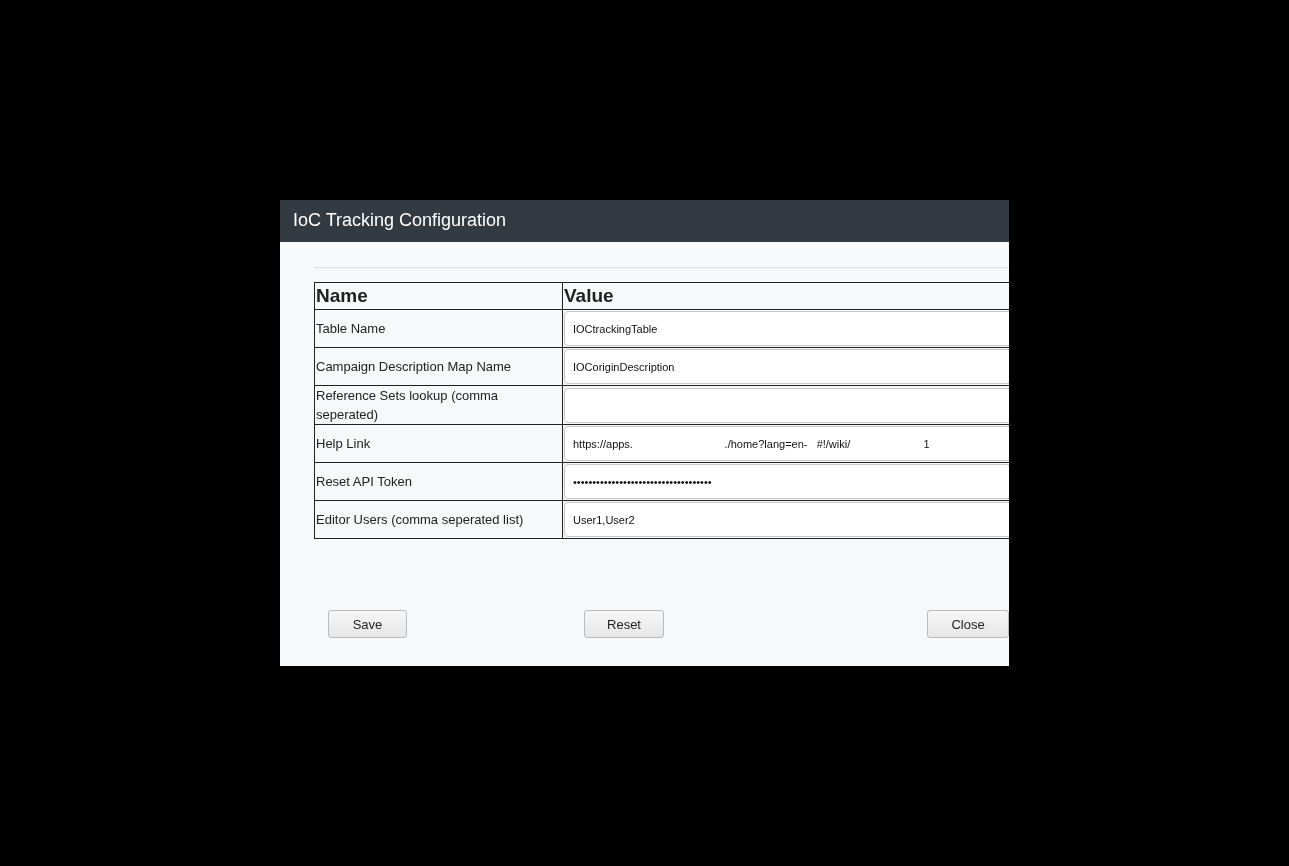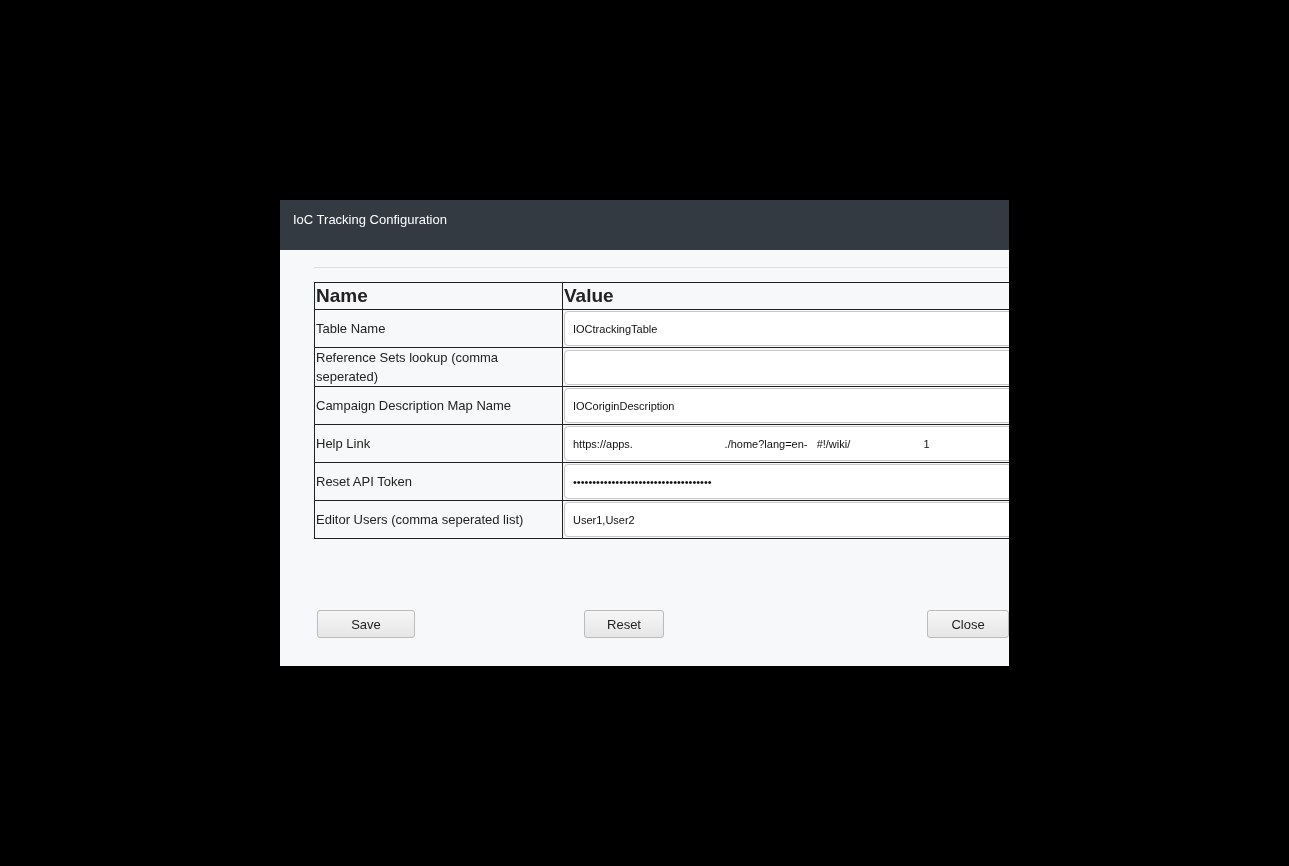--- a/index.html
+++ b/index.html
@@ -1,19 +1,19 @@
 <!DOCTYPE html>
 <html><head>
 <meta charset="utf-8">
 <style>
   html, body { margin:0; padding:0; }
   body { width:1289px; height:866px; background:#000; position:relative; overflow:hidden;
          font-family:"Liberation Sans", sans-serif; }
   .dialog { position:absolute; left:280px; top:200px; width:729px; height:466px; background:#f7f8f9; overflow:hidden; }
-  .titlebar { height:50px; background:#343a42; color:#fff; font-size:13px; line-height:40px; padding-left:13px; }
+  .titlebar { height:42px; background:#343a42; color:#fff; font-size:18px; line-height:40px; padding-left:13px; }
   .sep { position:absolute; left:34px; top:67px; width:700px; height:1px; background:#dcdfe2; }
   table { position:absolute; left:34px; top:82px; border-collapse:collapse; width:720px; font-size:13px; color:#222; }
   th { border:1px solid #222; text-align:left; font-weight:bold; padding:2px 1px; height:17px; font-size:19px; }
   td { border:1px solid #222; padding:0 1px; vertical-align:middle; }
   td.name { width:245px; line-height:19px;margin-top:26px; }
   td.val { padding:1px 1px; }
   .inp { box-sizing:border-box; height:35px; width:460px; border:1px solid #c8c8c8; border-radius:4px; background:#fff;
          padding:0 8px; font-size:11px; font-family:"Liberation Sans", sans-serif; color:#111; outline:none; }
   .btn { position:absolute; top:410px; height:28px; box-sizing:border-box; border:1px solid #bbb; border-radius:3px;
          background:linear-gradient(#f6f6f6,#e6e6e6); font-size:13px; color:#222; font-family:"Liberation Sans", sans-serif; cursor:pointer; }
@@ -28,37 +28,37 @@
     <tbody>
         <tr>
       <th style="width:245px">Name</th>
       <th>Value</th>
     </tr>
     <tr>
       <td class="name" style="height:35px">Table Name</td>
       <td class="val"><input class="inp" value="IOCtrackingTable" style=""></td>
     </tr>
     <tr>
+      <td class="name" style="height:35px">Campaign Description Map Name</td>
+      <td class="val"><input class="inp" value="IOCoriginDescription" style=""></td>
+    </tr>
+    <tr>
       <td class="name" style="height:35px">Reference Sets lookup (comma seperated)</td>
       <td class="val"><input class="inp" value="" style=""></td>
-    </tr>
-    <tr>
-      <td class="name" style="height:35px">Campaign Description Map Name</td>
-      <td class="val"><input class="inp" value="IOCoriginDescription" style=""></td>
     </tr>
     <tr>
       <td class="name" style="height:35px">Help Link</td>
       <td class="val"><input class="inp" value="https://apps.                              ./home?lang=en-   #!/wiki/                        1" style=""></td>
     </tr>
     <tr>
       <td class="name" style="height:35px">Reset API Token</td>
       <td class="val"><input class="inp" value="••••••••••••••••••••••••••••••••••••" style=""></td>
     </tr>
     <tr>
       <td class="name" style="height:35px">Editor Users (comma seperated list)</td>
       <td class="val"><input class="inp" value="User1,User2" style=""></td>
     </tr>
   </tbody>
     </table>
-  <button class="btn" style="left:37px;width:98px">Save</button>
+  <button class="btn" style="left:48px;width:79px">Save</button>
   <button class="btn" style="left:304px;width:80px">Reset</button>
   <button class="btn" style="left:647px;width:82px">Close</button>
 </div>
 
 </body></html>

